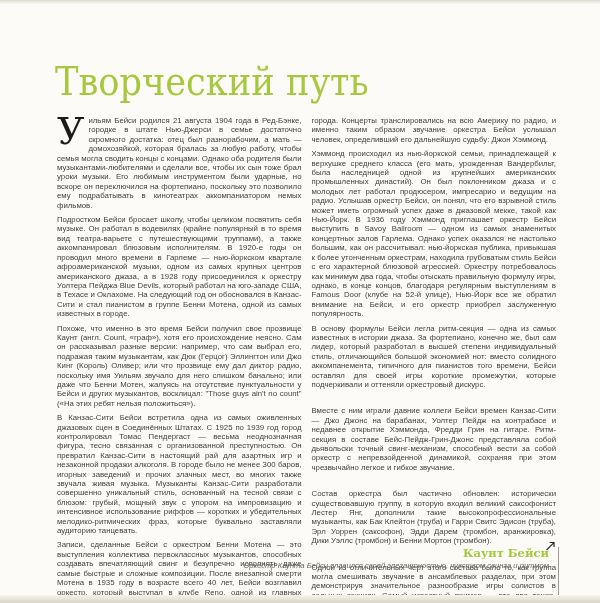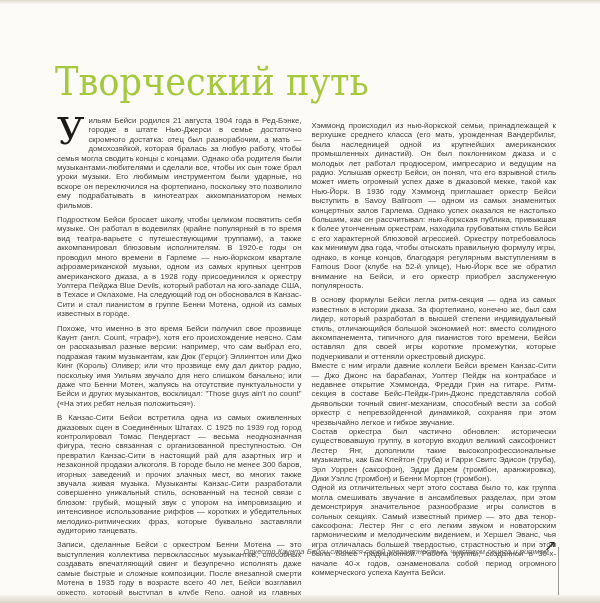--- a/index.html
+++ b/index.html
@@ -25,21 +25,21 @@
     position:absolute;left:57px;top:116px;width:499px;
     display:flex;gap:10px;
   }
   .col{
     width:245px;
     font-size:7.8px;line-height:9.4px;color:#403f3b;
     text-align:justify;
   }
   .para{margin:0;padding:0;}
   .para.gap{margin-top:5px;}
-  .para.tight{margin-top:0;}
+  .para.tight{margin-top:17px;}
   .dropcap{
     float:left;
     font-family:"DejaVu Serif",serif;
     font-size:38px;line-height:28px;height:28px;
     color:#1c1b18;margin:0 4px 0 0;padding-top:1px;
   }
   .caption-rule{
     position:absolute;top:547px;right:49px;width:1px;height:50px;
     background:#9c9c95;
   }
@@ -72,33 +72,35 @@
 
     <div class="col">
       <p class="para"><span class="dropcap">У</span><span>ильям Бейси родился 21 августа 1904 года в Ред-Бэнке, городке в штате Нью-Джерси в семье достаточно скромного достатка: отец был разнорабочим, а мать — домохозяйкой, которая бралась за любую работу, чтобы семья могла сводить концы с концами. Однако оба родителя были музыкантами-любителями и сделали все, чтобы их сын тоже брал уроки музыки. Его любимым инструментом были ударные, но вскоре он переключился на фортепиано, поскольку это позволило ему подрабатывать в кинотеатрах аккомпаниатором немых фильмов.</span></p>
       <p class="para gap">Подростком Бейси бросает школу, чтобы целиком посвятить себя музыке. Он работал в водевилях (крайне популярный в то время вид театра-варьете с путешествующими труппами), а также аккомпанировал блюзовым исполнителям. В 1920-е годы он проводил много времени в Гарлеме — нью-йоркском квартале афроамериканской музыки, одном из самых крупных центров американского джаза, а в 1928 году присоединился к оркестру Уолтера Пейджа Blue Devils, который работал на юго-западе США, в Техасе и Оклахоме. На следующий год он обосновался в Канзас-Сити и стал пианистом в группе Бенни Мотена, одной из самых известных в городе.</p>
       <p class="para gap">Похоже, что именно в это время Бейси получил свое прозвище Каунт (англ. Count, «граф»), хотя его происхождение неясно. Сам он рассказывал разные версии: например, что сам выбрал его, подражая таким музыкантам, как Дюк (Герцог) Эллингтон или Джо Кинг (Король) Оливер; или что прозвище ему дал диктор радио, поскольку имя Уильям звучало для него слишком банально; или даже что Бенни Мотен, жалуясь на отсутствие пунктуальности у Бейси и других музыкантов, восклицал: "Those guys ain't no count" («На этих ребят нельзя положиться»).</p>
       <p class="para gap">В Канзас-Сити Бейси встретила одна из самых оживленных джазовых сцен в Соединённых Штатах. С 1925 по 1939 год город контролировал Томас Пендергаст — весьма неоднозначная фигура, тесно связанная с организованной преступностью. Он превратил Канзас-Сити в настоящий рай для азартных игр и незаконной продажи алкоголя. В городе было не менее 300 баров, игорных заведений и прочих злачных мест, во многих также звучала живая музыка. Музыканты Канзас-Сити разработали совершенно уникальный стиль, основанный на тесной связи с блюзом: грубый, мощный звук с упором на импровизацию и интенсивное использование риффов — коротких и убедительных мелодико-ритмических фраз, которые буквально заставляли аудиторию танцевать.</p>
       <p class="para gap">Записи, сделанные Бейси с оркестром Бенни Мотена — это выступления коллектива первоклассных музыкантов, способных создавать впечатляющий свинг и безупречно исполнять даже самые быстрые и сложные композиции. После внезапной смерти Мотена в 1935 году в возрасте всего 40 лет, Бейси возглавил оркестр, который выступал в клубе Reno, одной из главных площадок</p>
     </div>
 
     <div class="col">
+      <p class="para">города. Концерты транслировались на всю Америку по радио, и именно таким образом звучание оркестра Бейси услышал человек, определивший его дальнейшую судьбу: Джон Хэммонд.</p>
       <p class="para gap">Хэммонд происходил из нью-йоркской семьи, принадлежащей к верхушке среднего класса (его мать, урожденная Вандербильт, была наследницей одной из крупнейших американских промышленных династий). Он был поклонником джаза и с молодых лет работал продюсером, импресарио и ведущим на радио. Услышав оркестр Бейси, он понял, что его взрывной стиль может иметь огромный успех даже в джазовой мекке, такой как Нью-Йорк. В 1936 году Хэммонд приглашает оркестр Бейси выступить в Savoy Ballroom — одном из самых знаменитых концертных залов Гарлема. Однако успех оказался не настолько большим, как он рассчитывал: нью-йоркская публика, привыкшая к более утонченным оркестрам, находила грубоватым стиль Бейси с его характерной блюзовой агрессией. Оркестру потребовалось как минимум два года, чтобы отыскать правильную формулу игры, однако, в конце концов, благодаря регулярным выступлениям в Famous Door (клубе на 52-й улице), Нью-Йорк все же обратил внимание на Бейси, и его оркестр приобрел заслуженную популярность.</p>
       <p class="para gap">В основу формулы Бейси легла ритм-секция — одна из самых известных в истории джаза. За фортепиано, конечно же, был сам лидер, который разработал в высшей степени индивидуальный стиль, отличающийся большой экономией нот: вместо солидного аккомпанемента, типичного для пианистов того времени, Бейси оставлял для своей игры короткие промежутки, которые подчеркивали и оттеняли оркестровый дискурс.</p>
       <p class="para tight">Вместе с ним играли давние коллеги Бейси времен Канзас-Сити — Джо Джонс на барабанах, Уолтер Пейдж на контрабасе и недавнее открытие Хэммонда, Фредди Грин на гитаре. Ритм-секция в составе Бейс-Пейдж-Грин-Джонс представляла собой дьявольски точный свинг-механизм, способный вести за собой оркестр с непревзойденной динамикой, сохраняя при этом чрезвычайно легкое и гибкое звучание.</p>
       <p class="para tight">Состав оркестра был частично обновлен: исторически существовавшую группу, в которую входил великий саксофонист Лестер Янг, дополнили такие высокопрофессиональные музыканты, как Бак Клейтон (труба) и Гарри Свитс Эдисон (труба), Эрл Уоррен (саксофон), Эдди Дарем (тромбон, аранжировка), Дики Уэллс (тромбон) и Бенни Мортон (тромбон).</p>
       <p class="para tight">Одной из отличительных черт этого состава было то, как группа могла смешивать звучание в ансамблевых разделах, при этом демонстрируя значительное разнообразие игры солистов в сольных секциях. Самый известный пример — это два тенор-саксофона: Лестер Янг с его легким звуком и новаторским гармоническим и мелодическим видением, и Хершел Эванс, чья игра отличалась большей твердостью, страстностью и при этом была более традиционной. Работа группы, созданной в 30-х-начале 40-х годов, ознаменовала собой период огромного коммерческого успеха Каунта Бейси.</p>
     </div>
 
   </div>
 
   <svg class="caption-arrow" viewBox="0 0 11 11">
     <path d="M1.5 10 L8.7 2.8 M4.6 2.5 H9 V7" stroke="#2a2a26" fill="none" stroke-width="1.2"></path>
   </svg>
   <div class="caption-rule"></div>
 
   <div class="caption-text">
+    <h3 class="caption-heading">Каунт Бейси</h3>
     <p class="caption-line">Оркестр Каунта Бейси славился своей элегантностью, чувством свинга и ритмом</p>
   </div>
 
   <div class="page-bottom-edge"></div>
 
 </div>
 
 </body></html>

